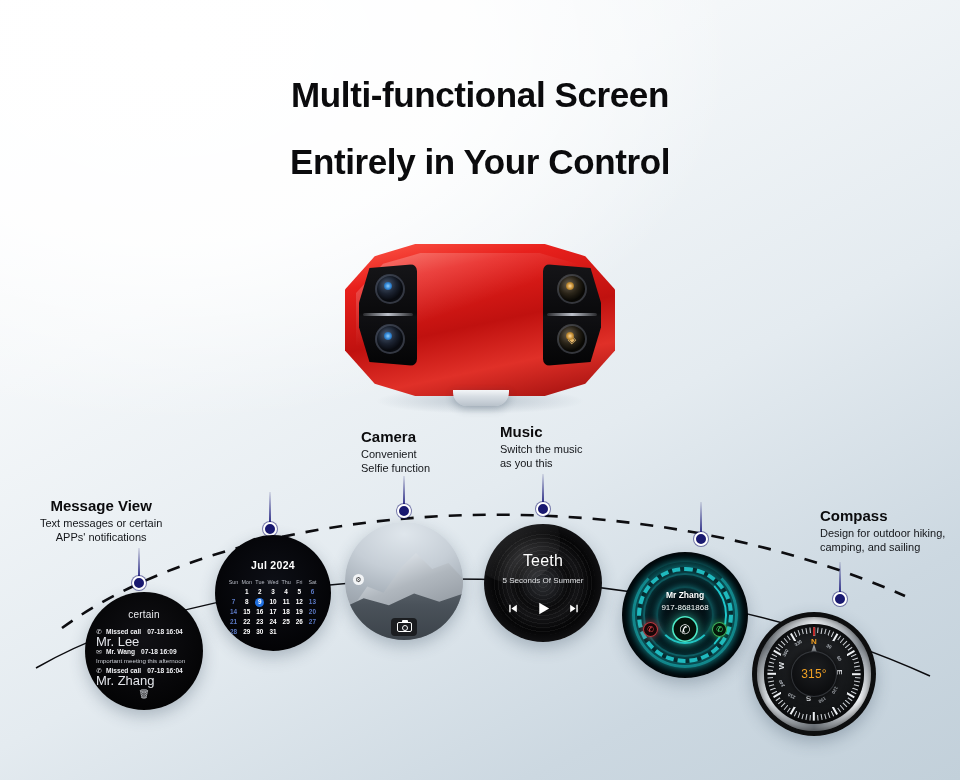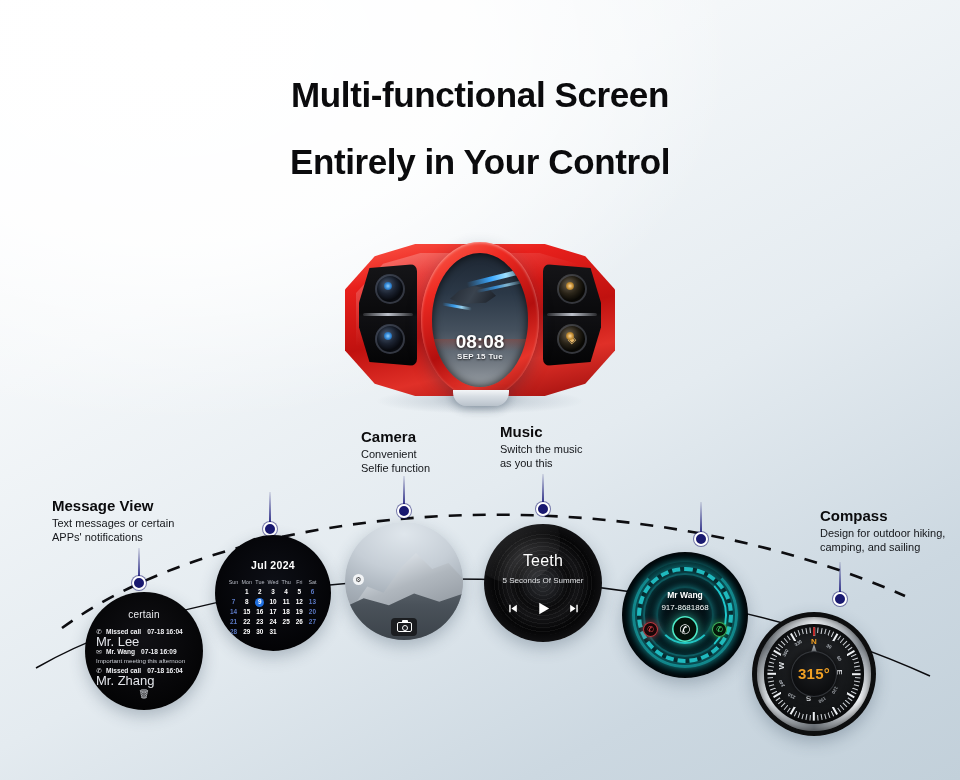--- a/index.html
+++ b/index.html
@@ -411,21 +411,21 @@
     opacity: .92;
   }
   .cmp-hub {
     position: absolute; left: 50%; top: 50%;
     width: 46px; height: 46px; margin: -23px 0 0 -23px;
     border-radius: 50%;
     background: radial-gradient(circle at 50% 38%, #1d1f22 0%, #0c0d0f 70%, #17191c 100%);
     box-shadow: inset 0 0 0 1px rgba(160,168,178,0.25), 0 0 8px rgba(0,0,0,0.8);
     display: flex; align-items: center; justify-content: center;
   }
-  .cmp-val { color: #f0a024; font-size: 15px; font-weight: bold; letter-spacing: .2px; }
+  .cmp-val { color: #f0a024; font-size: 12px; font-weight: normal; letter-spacing: .2px; }
   .cmp-mark {
     position: absolute; left: 50%; top: 3%; width: 2px; height: 9px; margin-left: -1px;
     background: #c02a2a; border-radius: 1px;
   }
 </style>
 </head>
 <body>
 
 <div id="stage">
 
@@ -445,40 +445,29 @@
     </div>
 
     <div class="side-panel right">
       <div class="divider"></div>
       <div class="lens warm r1"></div>
       <div class="lens warm r2">
         <span class="glyph">◈</span>
       </div>
     </div>
 
-    <div class="bezel">
-      <div class="screen">
-        <div class="car"></div>
-        <div class="streak s1"></div>
-        <div class="streak s2"></div>
-        <div class="streak s3"></div>
-        <div class="hbar"></div>
-        <div class="time">08:08</div>
-        <div class="date">SEP 15 Tue</div>
-      </div>
-    </div>
     <div class="crown"></div>
   </div>
 
   <svg class="arcs" width="960" height="780" viewBox="0 0 960 780">
     <path d="M 62 628 C 240 498, 620 470, 905 596" fill="none" stroke="#0d0d10" stroke-width="2.6" stroke-dasharray="13 11" stroke-linecap="butt"></path>
     <path d="M 36 668 C 230 556, 630 540, 930 676" fill="none" stroke="#0b0b0e" stroke-width="1.5"></path>
   </svg>
 
-  <div class="flabel" style="left:52px; top:496px;">
+  <div class="flabel" style="left:40px; top:496px;text-align:center;">
     <div class="ftitle">Message View</div>
     <div class="fdesc">
       <span>Text messages or certain</span>
       <span>APPs' notifications</span>
     </div>
   </div>
 
 
   <div class="flabel" style="left:361px; top:427px;">
     <div class="ftitle">Camera</div>
@@ -639,21 +628,21 @@
           </svg>
       </span>
     </div>
   </div>
 
   <div class="fcircle call-screen" style="left:622px; top:552px; width:126px; height:126px;">
     <div class="ring r-outer"></div>
     <div class="ring dashes"></div>
     <div class="ring r-mid"></div>
     <div class="ring r-in"></div>
-    <div class="call-name">Mr Wang</div>
+    <div class="call-name">Mr Zhang</div>
     <div class="call-num">917-8681868</div>
     <div class="call-btns">
       <span class="cbtn decline">✆</span>
       <span class="cbtn answer">✆</span>
       <span class="cbtn accept">✆</span>
     </div>
   </div>
 
   <div class="fcircle cmp-screen" style="left:752px; top:612px; width:124px; height:124px;">
     <div class="cmp-bezel"></div>

